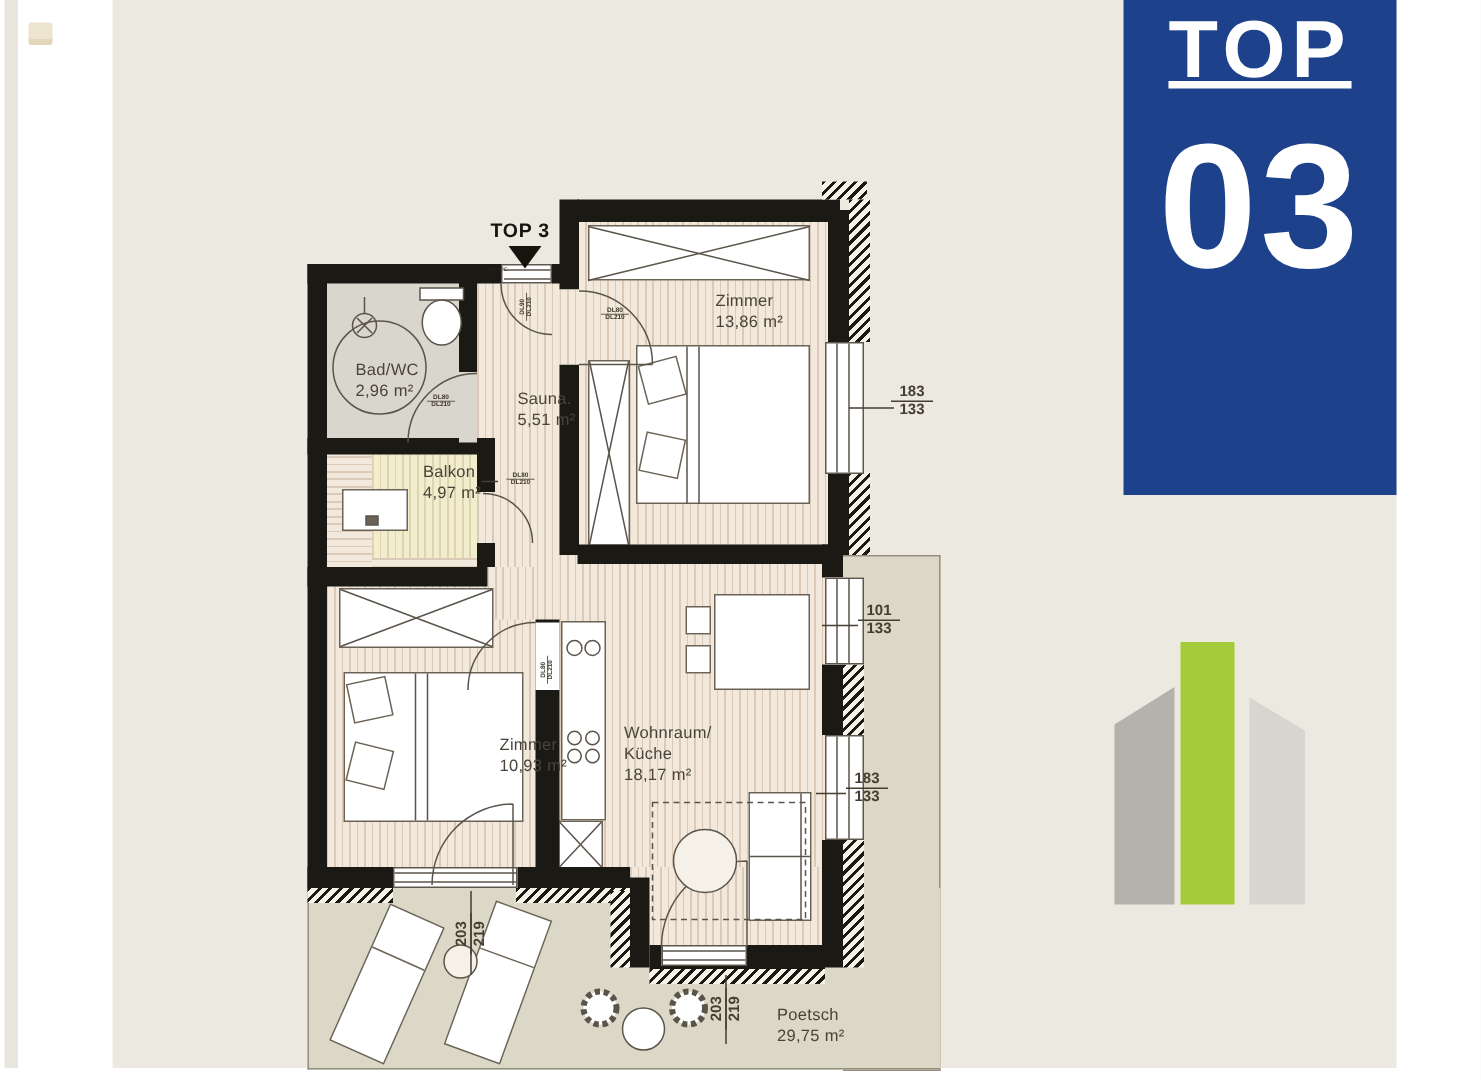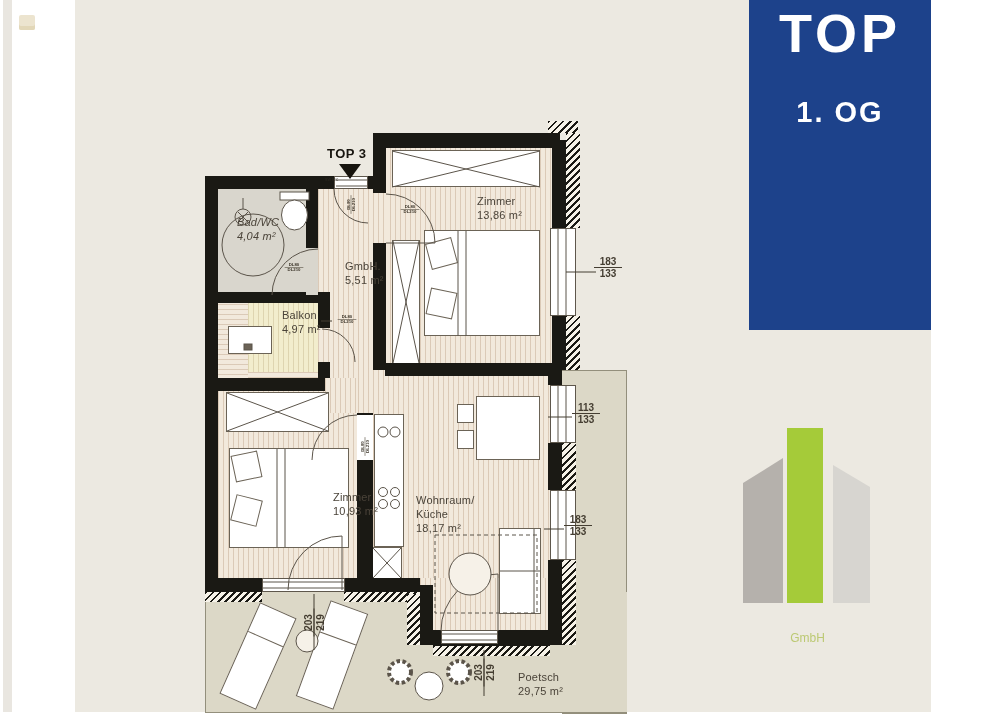--- a/index.html
+++ b/index.html
@@ -25,21 +25,21 @@
   .dim .t{border-bottom:1px solid #453e32;}
   .dim.rot{transform:rotate(-90deg);}
   .tag{position:absolute;width:26px;text-align:center;font-size:6px;line-height:6px;font-weight:600;color:#3d362b;transform:scale(.72);transform-origin:center;}
   .tag .t{border-bottom:1px solid #6d665a;}
   .tag.rot{transform:rotate(-90deg) scale(.72);}
   .tiny{position:absolute;font-size:6px;color:#2e2a22;transform:scale(.6);transform-origin:left top;white-space:nowrap;}
   .entr-label{position:absolute;font-size:13px;font-weight:700;color:#17140e;letter-spacing:.5px;}
   .tri{position:absolute;width:0;height:0;border-left:11px solid transparent;border-right:11px solid transparent;border-top:15px solid #17140e;}
   
   .badge{left:749px;top:0;width:182px;height:330px;background:#1d428b;color:#fff;text-align:center;}
-  .badge .top{margin-top:2px;font-size:54px;font-weight:700;letter-spacing:4px;}
+  .badge .top{margin-top:2px;font-size:54px;font-weight:700;letter-spacing:4px;text-decoration:underline;}
   .badge .num{margin-top:26px;font-size:118px;font-weight:700;line-height:96px;letter-spacing:2px;}
   .badge .floor{margin-top:32px;font-size:29px;font-weight:700;letter-spacing:2px;}
   
   .logo-name{position:absolute;left:700px;top:608px;width:215px;text-align:center;font-size:18px;color:#b3afa8;letter-spacing:.5px;}
   .logo-sub{position:absolute;left:700px;top:631px;width:215px;text-align:center;font-size:12px;color:#bcc973;}
   .wm{left:19px;top:15px;width:16px;height:15px;background:#ece4cf;border-radius:2px;box-shadow:inset 0 -4px 0 #e2d7b8;}
 </style>
 </head>
 <body>
 
@@ -164,56 +164,56 @@
     <circle cx="459" cy="672" r="11" fill="#ffffff" stroke-width="4" stroke-dasharray="3.5 2.5"></circle>
     <circle cx="429" cy="686" r="14" fill="#ffffff"></circle>
     <path d="M566 272 H596 M548 417 H572 M544 529 H564 M321 321 H332" stroke="#453e32"></path>
     <path d="M314 594 V650 M484 650 V696" stroke="#453e32"></path>
   </svg>
 
   <div class="entr-label" style="left:327px;top:146px;">TOP 3</div>
   <div class="tri" style="left:339px;top:164px;"></div>
   <div class="tiny" style="left:325px;top:178px;">SW 80C</div>
 
-  <div class="rlabel" style="left:237px;top:215px;font-style:italic;">
+  <div class="rlabel" style="left:237px;top:240px;">
     <div>Bad/WC</div>
-    <div>4,04 m²</div>
+    <div>2,96 m²</div>
   </div>
   <div class="rlabel" style="left:345px;top:259px;">
-    <div>GmbH.</div>
+    <div>Sauna.</div>
     <div>5,51 m²</div>
   </div>
   <div class="rlabel" style="left:282px;top:308px;">
     <div>Balkon</div>
     <div>4,97 m²</div>
   </div>
   <div class="rlabel" style="left:477px;top:194px;">
     <div>Zimmer</div>
     <div>13,86 m²</div>
   </div>
   <div class="rlabel" style="left:333px;top:490px;">
     <div>Zimmer</div>
     <div>10,93 m²</div>
   </div>
-  <div class="rlabel" style="left:416px;top:493px;">
+  <div class="rlabel" style="left:416px;top:482px;">
     <div>Wohnraum/</div>
     <div>Küche</div>
     <div>18,17 m²</div>
   </div>
   <div class="rlabel" style="left:518px;top:670px;">
     <div>Poetsch</div>
     <div>29,75 m²</div>
   </div>
 
   <div class="dim" style="left:594px;top:256px;">
     <div class="t">183</div>
     <div>133</div>
   </div>
   <div class="dim" style="left:572px;top:402px;">
-    <div class="t">113</div>
+    <div class="t">101</div>
     <div>133</div>
   </div>
   <div class="dim" style="left:564px;top:514px;">
     <div class="t">183</div>
     <div>133</div>
   </div>
   <div class="dim rot" style="left:300px;top:611px;">
     <div class="t">203</div>
     <div>219</div>
   </div>
@@ -238,22 +238,21 @@
     <div class="t">DL90</div>
     <div>DL210</div>
   </div>
   <div class="tag rot" style="left:352px;top:440px;">
     <div class="t">DL80</div>
     <div>DL210</div>
   </div>
 
   <div class="abs badge">
     <div class="top">TOP</div>
-    <div class="floor">1. OG</div>
+    <div class="num">03</div>
   </div>
 
   <svg class="abs" style="left:738px;top:425px;" width="140" height="182" viewBox="0 0 140 182">
     <polygon points="5,58 45,33 45,178 5,178" fill="#b5b1ac"></polygon>
     <rect x="49" y="3" width="36" height="175" fill="#a5cb39"></rect>
     <polygon points="95,40 132,62 132,178 95,178" fill="#d7d5d0"></polygon>
   </svg>
-  <div class="logo-sub">GmbH</div>
 </div>
 
 </body></html>

